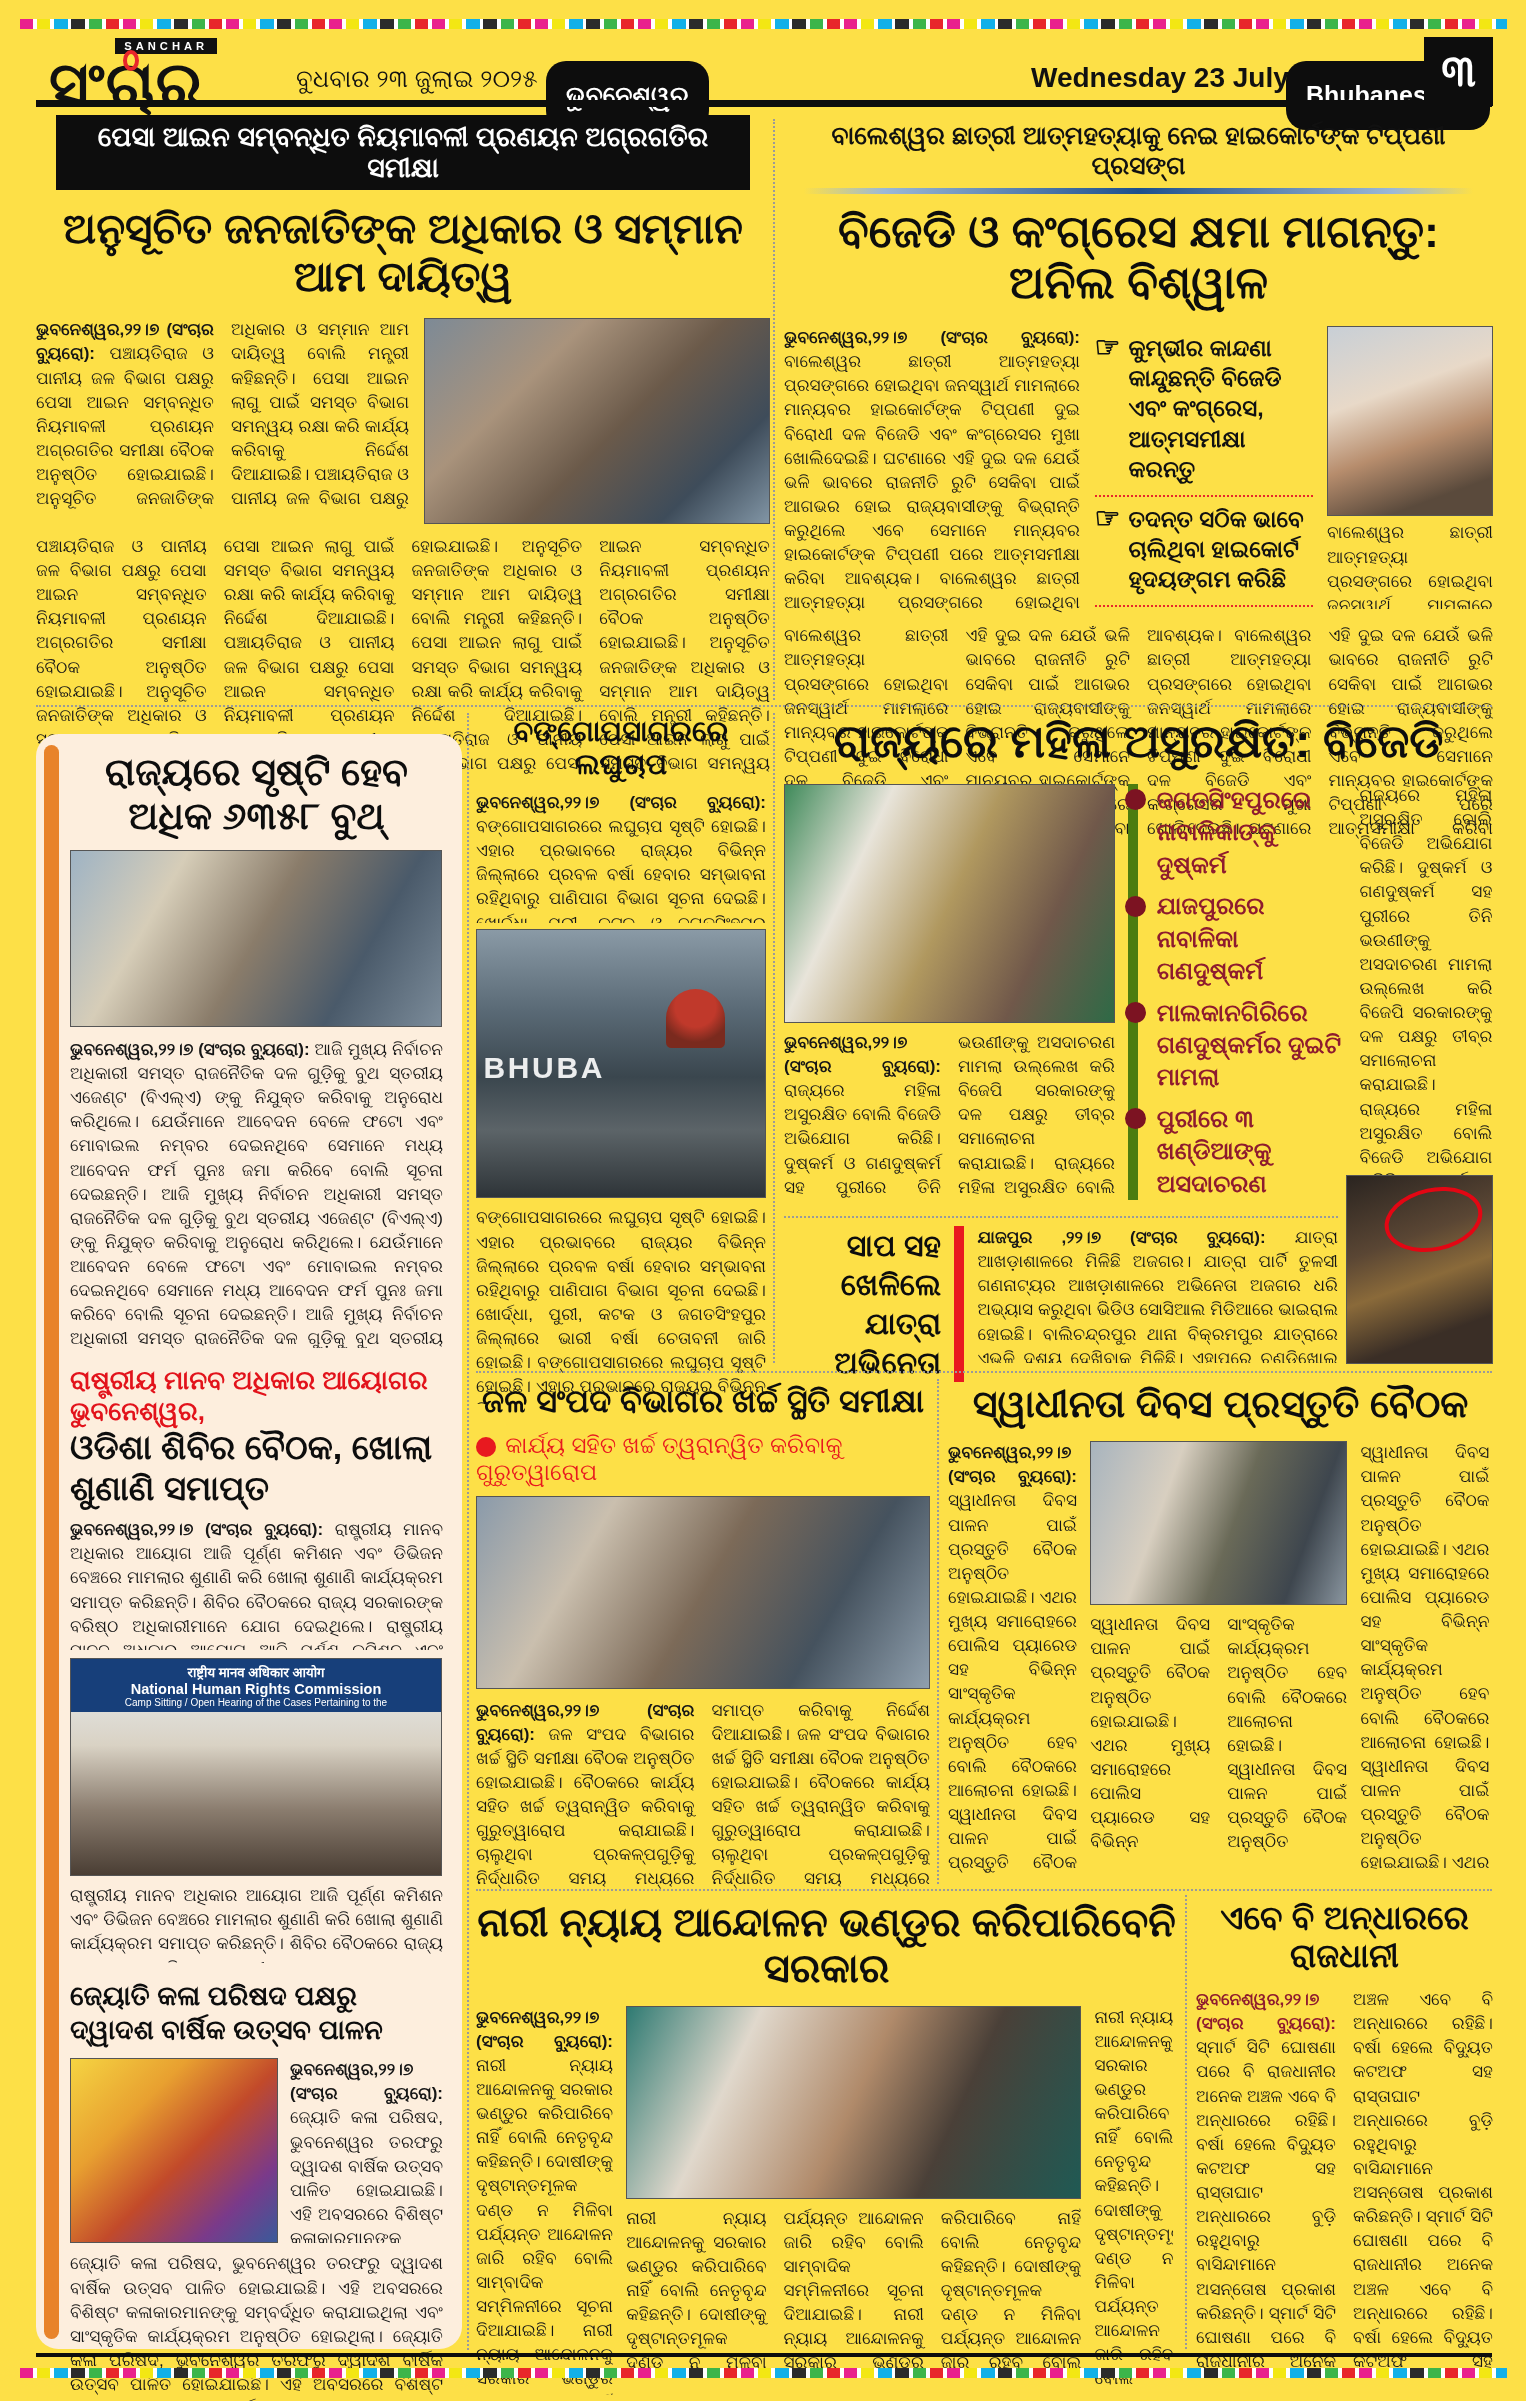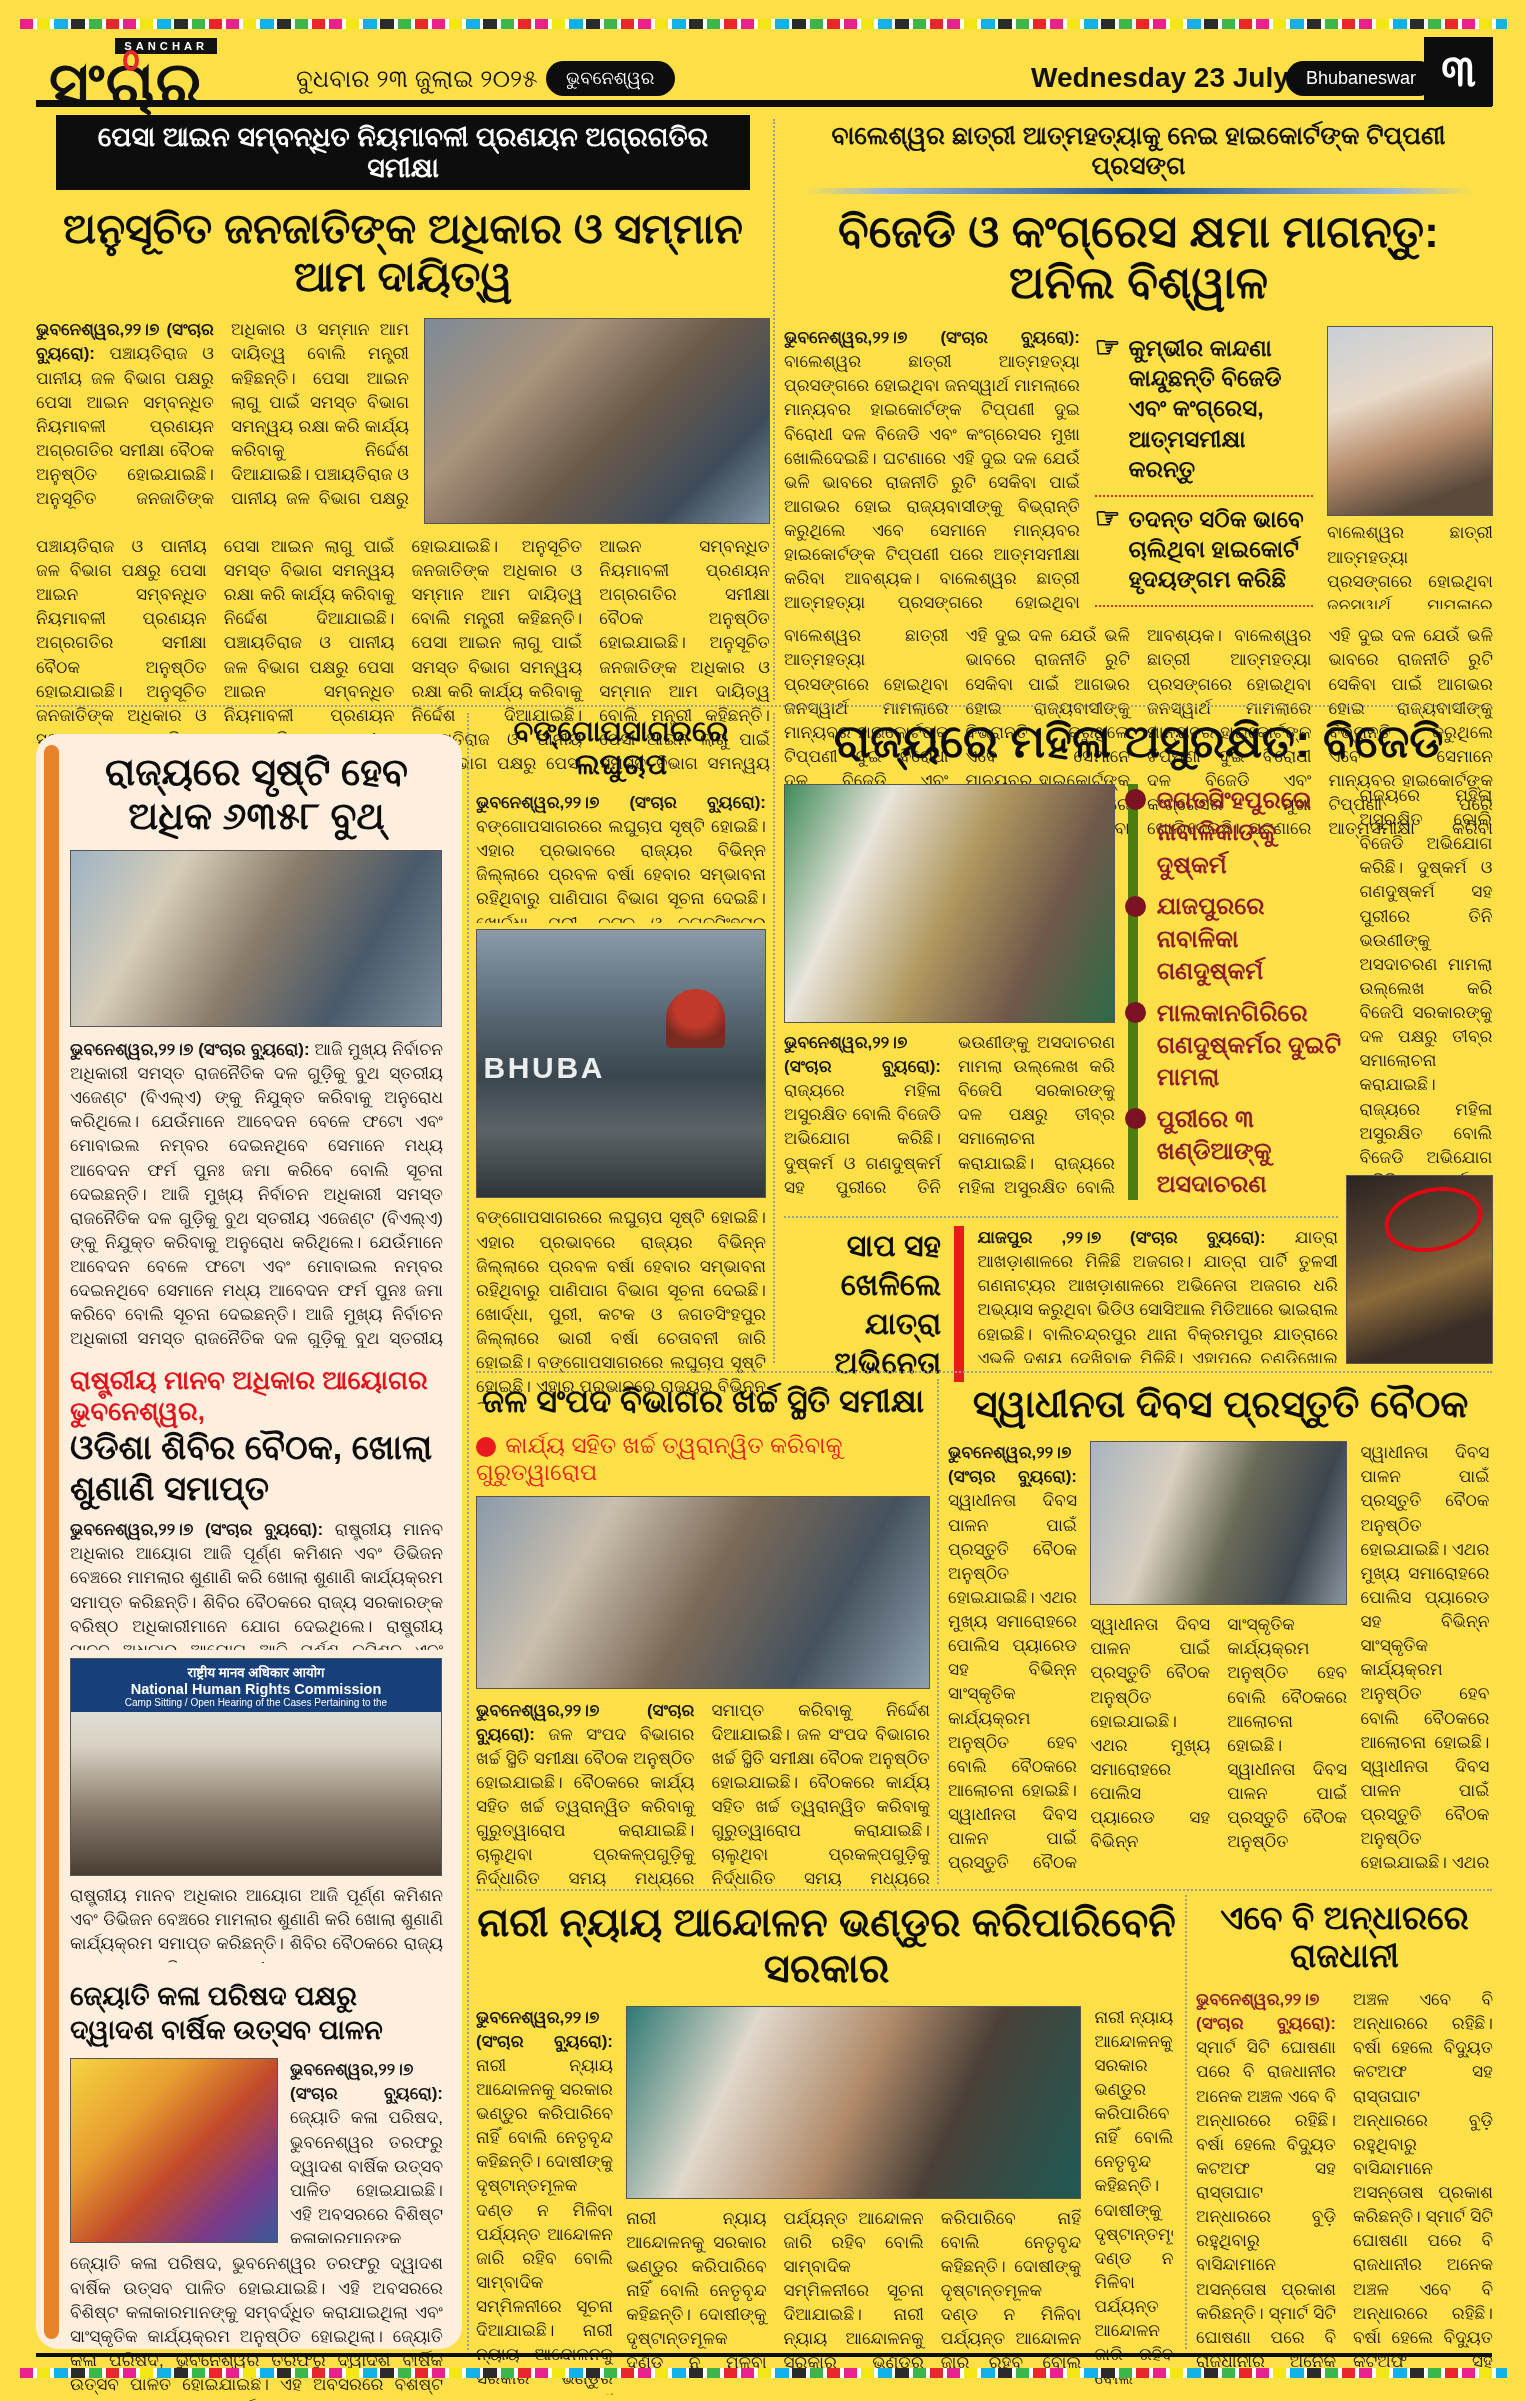--- a/index.html
+++ b/index.html
@@ -17,21 +17,21 @@
       #e8262b 86px 99px, #ffffff 99px 103px); }
 
   .rule { position:absolute; background:#0d0d0d; }
 
   
   .logo-wrap { position:absolute; left:49px; top:38px; }
   .logo-small { display:inline-block; background:#111; color:#fff; font-size:11.2px; letter-spacing:4px; padding:2px 9.2px; margin-left:66px; font-weight:bold; }
   .logo-big { font-size:61px; font-weight:bold; color:#111; line-height:1.0; letter-spacing:1.3px; }
   .logo-ring { position:absolute; left:74px; top:12px; width:16px; height:21px; border:4px solid #e8262b; border-radius:50%; }
   .mh-date-od { position:absolute; left:296px; top:65px; font-size:24.4px; color:#111; }
-  .mh-badge { position:absolute; background:#0d0d0d; color:#fff; border-radius:20px; font-size:18px; font-weight:normal; padding:7px 20px; }
+  .mh-badge { position:absolute; background:#0d0d0d; color:#fff; border-radius:20px; font-size:25px; font-weight:bold; padding:20px 20px; }
   .mh-date-en { position:absolute; left:1031px; top:62px; font-size:28px; font-weight:bold; color:#111; }
   .pageno { position:absolute; left:1424px; top:37px; width:69px; height:69px; background:#0d0d0d; color:#fff; font-size:44px; font-weight:bold; display:flex; align-items:center; justify-content:center; }
 
   
   .vsep { position:absolute; width:0; border-left:2px dotted #9a9a9a; }
   .hsep { position:absolute; height:0; border-top:2px dotted #9a9a9a; }
 
   
   .kicker-dark { background:#0d0d0d; color:#fff; text-align:center; font-size:27px; font-weight:bold; padding:6.6px 4px; }
   .kicker-plain { text-align:center; font-size:25px; font-weight:bold; color:#111; }

